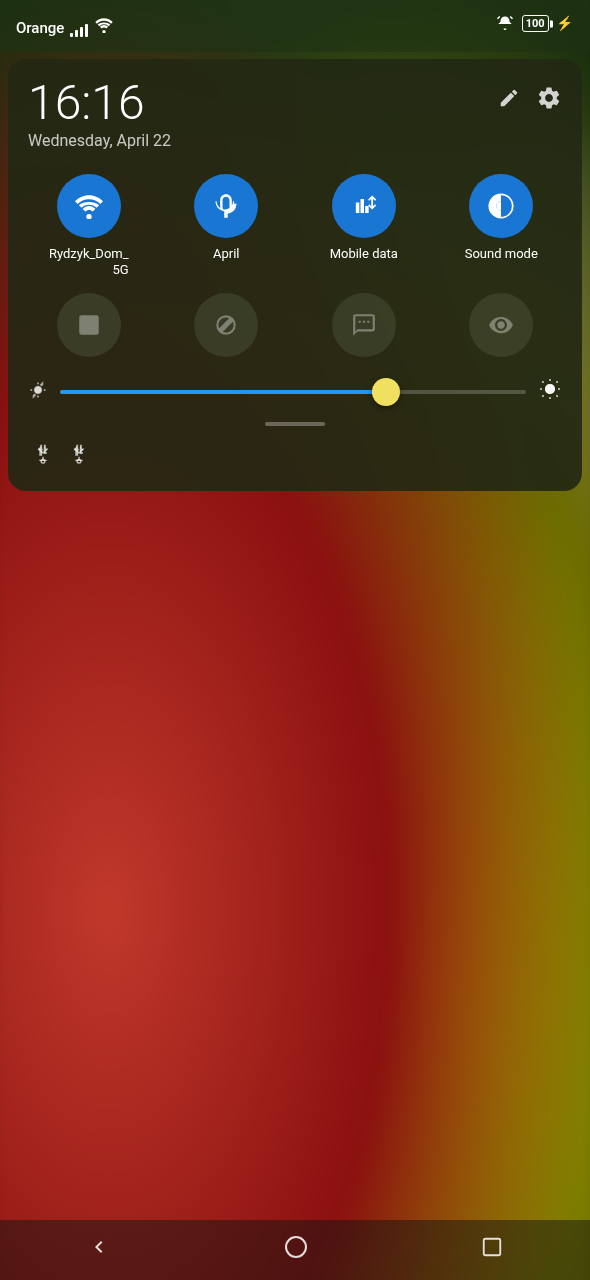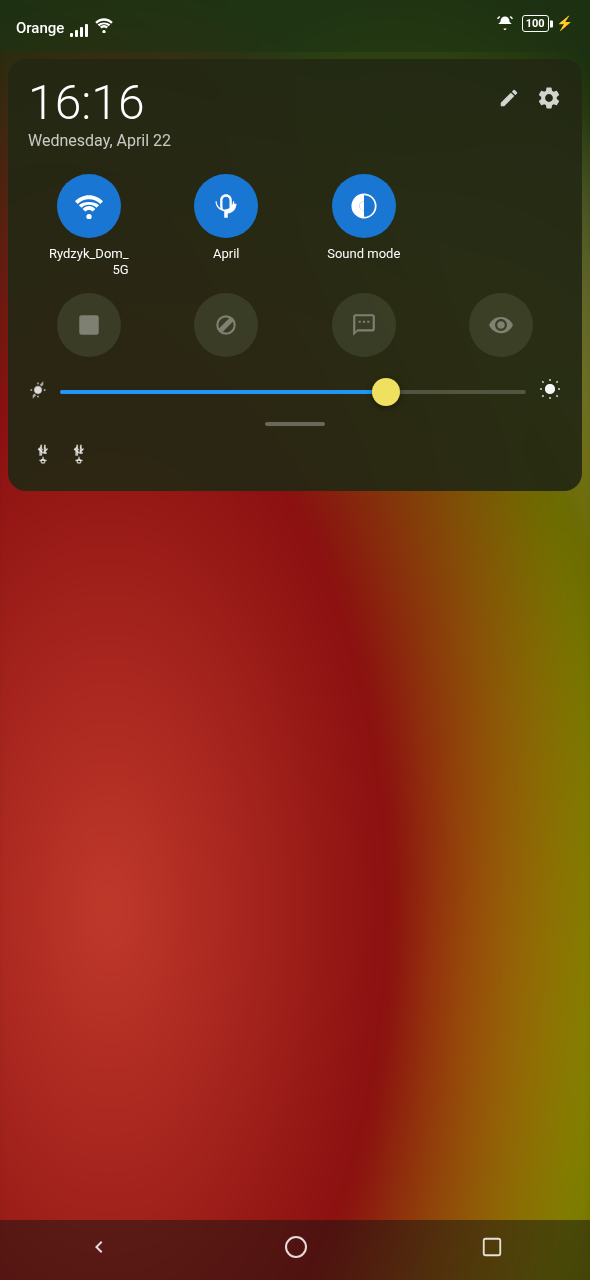--- a/index.html
+++ b/index.html
@@ -349,20 +349,30 @@
 
     <div class="toggle-item">
       <div class="toggle-circle">
         <svg width="28" height="28" viewBox="0 0 24 24" fill="white">
           <path d="M12 2C9.24 2 7 4.24 7 7v5c0 2.76 2.24 5 5 5s5-2.24 5-5V7c0-2.76-2.24-5-5-5zm0 14c-1.66 0-3-1.34-3-3V7c0-1.66 1.34-3 3-3s3 1.34 3 3v6c0 1.66-1.34 3-3 3zm7-8h-1c0 3.87-3.13 7-7 7s-7-3.13-7-7H3c0 4.39 3.17 7.98 7.5 8.44V22h3v-3.56C17.83 17.98 21 14.39 21 10h-2z"></path>
         </svg>
       </div>
       <span class="toggle-label">April</span>
     </div>
 
+    <div class="toggle-item">
+      <div class="toggle-circle">
+        <svg width="28" height="28" viewBox="0 0 24 24" fill="white">
+          <path d="M8 18H5V9h3v9zm4 0h-3V6h3v12zm4 0h-3v-6h3v6z"></path>
+          <path d="M16.5 6.5l2.5-2.5 2.5 2.5M19 4v8" stroke="white" stroke-width="1.5" fill="none" stroke-linecap="round"></path>
+          <path d="M16.5 11.5l2.5 2.5 2.5-2.5" stroke="white" stroke-width="1.5" fill="none" stroke-linecap="round"></path>
+        </svg>
+      </div>
+      <span class="toggle-label">Mobile data</span>
+    </div>
 
     <div class="toggle-item">
       <div class="toggle-circle">
         <svg width="28" height="28" viewBox="0 0 24 24" fill="white">
           <circle cx="12" cy="12" r="10" stroke="white" stroke-width="1.5" fill="none"></circle>
           <path d="M12 2 A10 10 0 0 0 12 22 Z" fill="white"></path>
           <circle cx="12" cy="12" r="4" fill="#1976d2"></circle>
           <path d="M12 8 A4 4 0 0 0 12 16 Z" fill="white"></path>
         </svg>
       </div>

